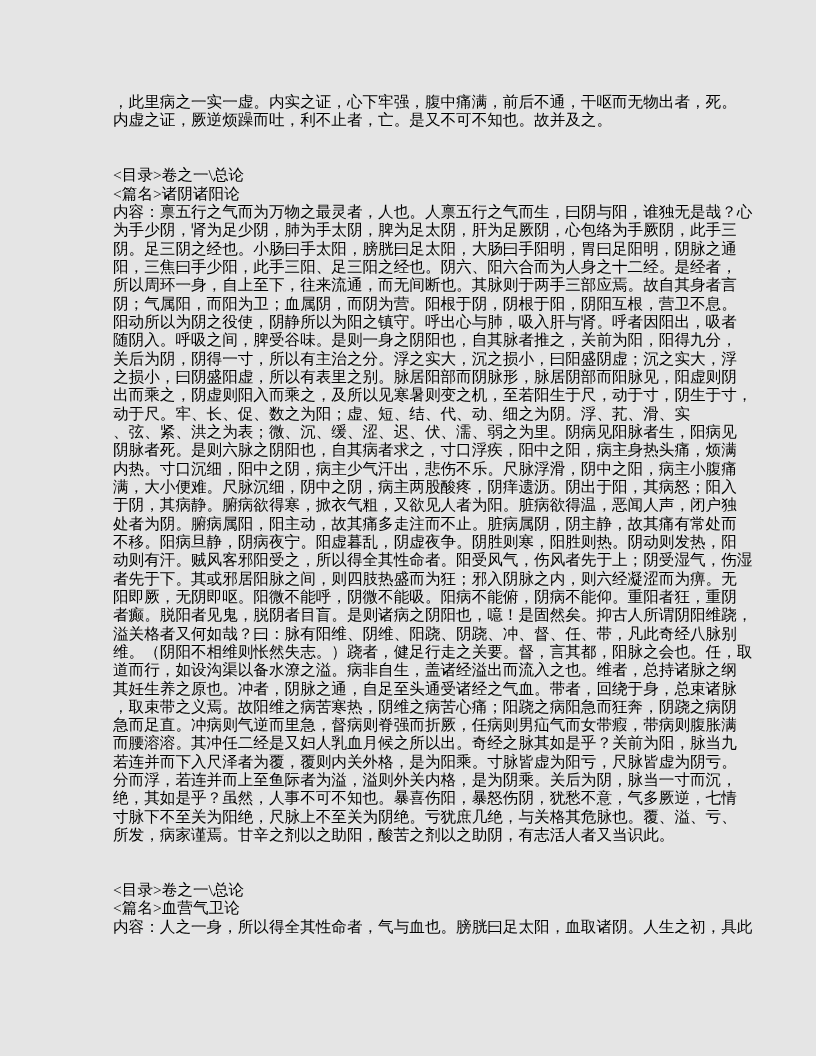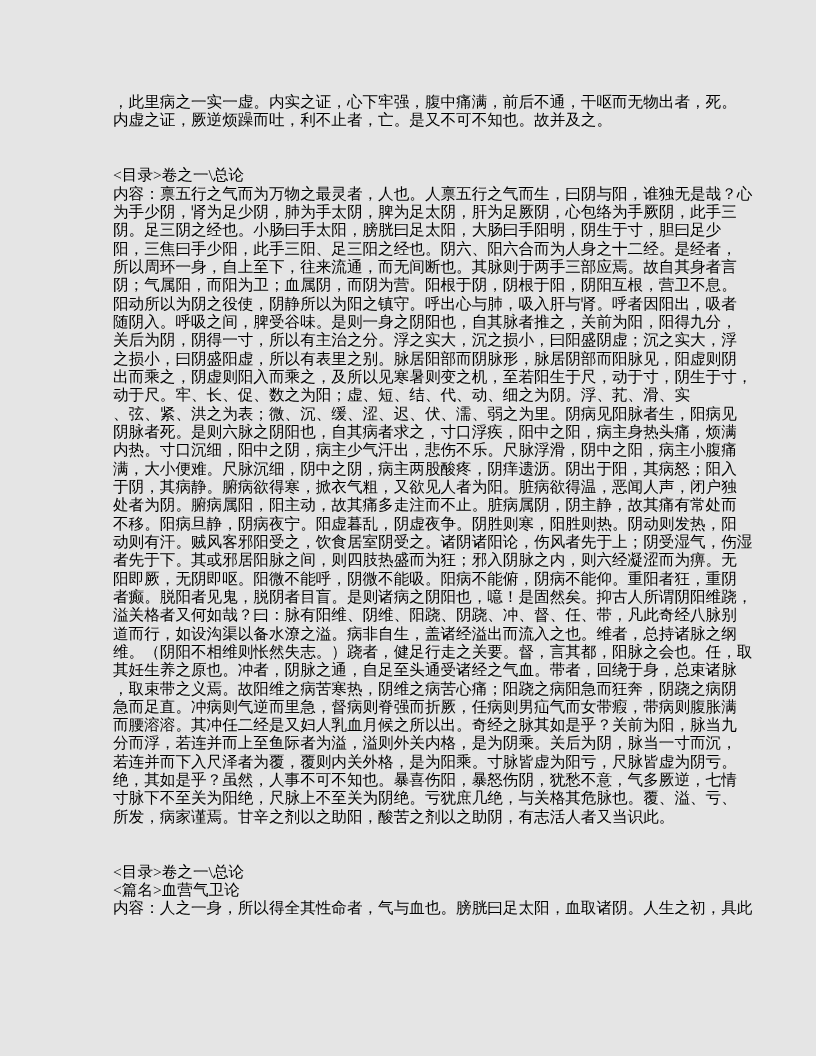--- a/index.html
+++ b/index.html
@@ -35,52 +35,53 @@
 </style>
 </head>
 <body>
 
 <div class="page">
   <div id="doc">
       <div class="line">，此里病之一实一虚。内实之证，心下牢强，腹中痛满，前后不通，干呕而无物出者，死。</div>
       <div class="line">内虚之证，厥逆烦躁而吐，利不止者，亡。是又不可不知也。故并及之。</div>
       <div class="spacer"></div>
       <div class="line">&lt;目录&gt;卷之一\总论</div>
+      <div class="line">&lt;篇名&gt;诸阴诸阳论</div>
       <div class="line">内容：禀五行之气而为万物之最灵者，人也。人禀五行之气而生，曰阴与阳，谁独无是哉？心</div>
       <div class="line">为手少阴，肾为足少阴，肺为手太阴，脾为足太阴，肝为足厥阴，心包络为手厥阴，此手三</div>
-      <div class="line">阴。足三阴之经也。小肠曰手太阳，膀胱曰足太阳，大肠曰手阳明，阴生于寸，胆曰足少</div>
+      <div class="line">阴。足三阴之经也。小肠曰手太阳，膀胱曰足太阳，大肠曰手阳明，胃曰足阳明，阴脉之通</div>
       <div class="line">阳，三焦曰手少阳，此手三阳、足三阳之经也。阴六、阳六合而为人身之十二经。是经者，</div>
       <div class="line">所以周环一身，自上至下，往来流通，而无间断也。其脉则于两手三部应焉。故自其身者言</div>
       <div class="line">阴；气属阳，而阳为卫；血属阴，而阴为营。阳根于阴，阴根于阳，阴阳互根，营卫不息。</div>
       <div class="line">阳动所以为阴之役使，阴静所以为阳之镇守。呼出心与肺，吸入肝与肾。呼者因阳出，吸者</div>
       <div class="line">随阴入。呼吸之间，脾受谷味。是则一身之阴阳也，自其脉者推之，关前为阳，阳得九分，</div>
       <div class="line">关后为阴，阴得一寸，所以有主治之分。浮之实大，沉之损小，曰阳盛阴虚；沉之实大，浮</div>
       <div class="line">之损小，曰阴盛阳虚，所以有表里之别。脉居阳部而阴脉形，脉居阴部而阳脉见，阳虚则阴</div>
       <div class="line">出而乘之，阴虚则阳入而乘之，及所以见寒暑则变之机，至若阳生于尺，动于寸，阴生于寸，</div>
       <div class="line">动于尺。牢、长、促、数之为阳；虚、短、结、代、动、细之为阴。浮、芤、滑、实</div>
       <div class="line">、弦、紧、洪之为表；微、沉、缓、涩、迟、伏、濡、弱之为里。阴病见阳脉者生，阳病见</div>
       <div class="line">阴脉者死。是则六脉之阴阳也，自其病者求之，寸口浮疾，阳中之阳，病主身热头痛，烦满</div>
       <div class="line">内热。寸口沉细，阳中之阴，病主少气汗出，悲伤不乐。尺脉浮滑，阴中之阳，病主小腹痛</div>
       <div class="line">满，大小便难。尺脉沉细，阴中之阴，病主两股酸疼，阴痒遗沥。阴出于阳，其病怒；阳入</div>
       <div class="line">于阴，其病静。腑病欲得寒，掀衣气粗，又欲见人者为阳。脏病欲得温，恶闻人声，闭户独</div>
       <div class="line">处者为阴。腑病属阳，阳主动，故其痛多走注而不止。脏病属阴，阴主静，故其痛有常处而</div>
       <div class="line">不移。阳病旦静，阴病夜宁。阳虚暮乱，阴虚夜争。阴胜则寒，阳胜则热。阴动则发热，阳</div>
-      <div class="line">动则有汗。贼风客邪阳受之，饮食居室阴受之。诸阴诸阳论，伤风者先于上；阴受湿气，伤湿</div>
+      <div class="line">动则有汗。贼风客邪阳受之，所以得全其性命者。阳受风气，伤风者先于上；阴受湿气，伤湿</div>
       <div class="line">者先于下。其或邪居阳脉之间，则四肢热盛而为狂；邪入阴脉之内，则六经凝涩而为痹。无</div>
       <div class="line">阳即厥，无阴即呕。阳微不能呼，阴微不能吸。阳病不能俯，阴病不能仰。重阳者狂，重阴</div>
       <div class="line">者癫。脱阳者见鬼，脱阴者目盲。是则诸病之阴阳也，噫！是固然矣。抑古人所谓阴阳维跷，</div>
       <div class="line">溢关格者又何如哉？曰：脉有阳维、阴维、阳跷、阴跷、冲、督、任、带，凡此奇经八脉别</div>
+      <div class="line">维。（阴阳不相维则怅然失志。）跷者，健足行走之关要。督，言其都，阳脉之会也。任，取</div>
       <div class="line">道而行，如设沟渠以备水潦之溢。病非自生，盖诸经溢出而流入之也。维者，总持诸脉之纲</div>
-      <div class="line">维。（阴阳不相维则怅然失志。）跷者，健足行走之关要。督，言其都，阳脉之会也。任，取</div>
       <div class="line">其妊生养之原也。冲者，阴脉之通，自足至头通受诸经之气血。带者，回绕于身，总束诸脉</div>
       <div class="line">，取束带之义焉。故阳维之病苦寒热，阴维之病苦心痛；阳跷之病阳急而狂奔，阴跷之病阴</div>
       <div class="line">急而足直。冲病则气逆而里急，督病则脊强而折厥，任病则男疝气而女带瘕，带病则腹胀满</div>
       <div class="line">而腰溶溶。其冲任二经是又妇人乳血月候之所以出。奇经之脉其如是乎？关前为阳，脉当九</div>
+      <div class="line">若连并而下入尺泽者为覆，覆则内关外格，是为阳乘。寸脉皆虚为阳亏，尺脉皆虚为阴亏。</div>
       <div class="line">分而浮，若连并而上至鱼际者为溢，溢则外关内格，是为阴乘。关后为阴，脉当一寸而沉，</div>
-      <div class="line">若连并而下入尺泽者为覆，覆则内关外格，是为阳乘。寸脉皆虚为阳亏，尺脉皆虚为阴亏。</div>
       <div class="line">绝，其如是乎？虽然，人事不可不知也。暴喜伤阳，暴怒伤阴，犹愁不意，气多厥逆，七情</div>
       <div class="line">寸脉下不至关为阳绝，尺脉上不至关为阴绝。亏犹庶几绝，与关格其危脉也。覆、溢、亏、</div>
       <div class="line">所发，病家谨焉。甘辛之剂以之助阳，酸苦之剂以之助阴，有志活人者又当识此。</div>
       <div class="spacer"></div>
       <div class="line">&lt;目录&gt;卷之一\总论</div>
       <div class="line">&lt;篇名&gt;血营气卫论</div>
       <div class="line">内容：人之一身，所以得全其性命者，气与血也。膀胱曰足太阳，血取诸阴。人生之初，具此</div>
     </div>
 </div>
 

